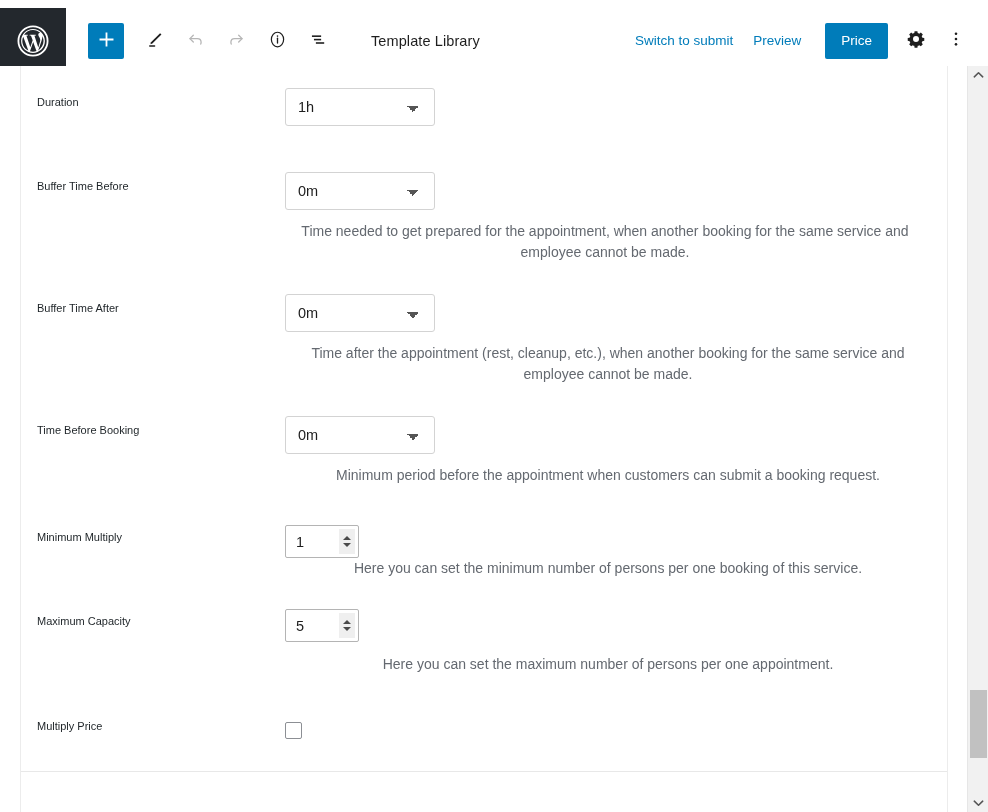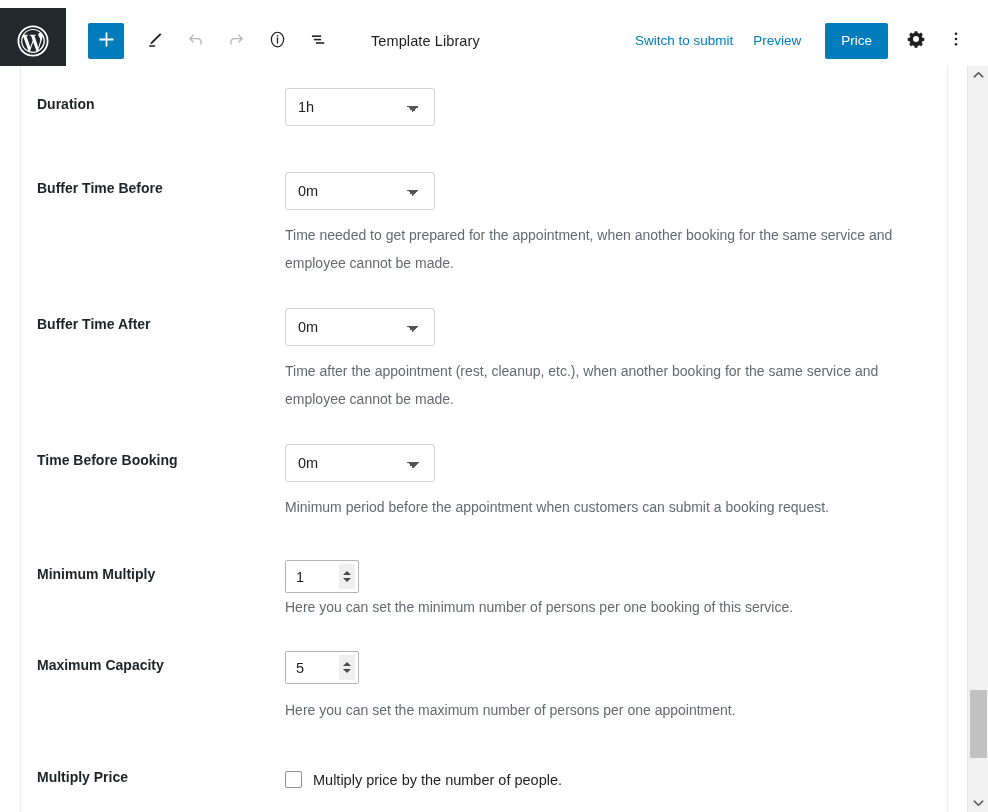--- a/index.html
+++ b/index.html
@@ -125,22 +125,22 @@
   .field-rows { padding: 0; }
 
   .frow {
     display: flex;
     align-items: flex-start;
     padding: 0 16px;
   }
   .frow .flabel {
     width: 248px;
     flex: 0 0 248px;
-    font-size: 14px;
-    font-weight: bold;
+    font-size: 11px;
+    font-weight: normal;
     color: #1d2327;
     padding-top: 8px;
   }
   .frow .fctl {
     flex: 1 1 auto;
     min-width: 0;
   }
 
   select.wpselect {
     -webkit-appearance: none;
@@ -163,23 +163,24 @@
     font-size: 14.5px;
     font-family: "Liberation Sans", sans-serif;
     color: #1e1e1e;
     cursor: pointer;
     outline: none;
   }
 
   .helptext {
     font-size: 14px;
     color: #646970;
-    line-height: 28px;
+    line-height: 21px;
     max-width: 640px;
     margin-top: 11px;
+    text-align: center;
   }
 
   .numwrap {
     position: relative;
     width: 74px;
     height: 33px;
   }
   input.numfield {
     width: 74px;
     height: 33px;
@@ -448,21 +449,20 @@
           </div>
           <div class="helptext" style="margin-top:12px;max-width:680px;">Here you can set the maximum number of persons per one appointment.</div>
         </div>
       </div>
 
       <div class="frow" style="padding-top:41px;padding-bottom:32px;">
         <div class="flabel" style="padding-top:4px;">Multiply Price</div>
         <div class="fctl">
           <div class="checkrow">
             <span class="cbox"></span>
-            <span class="cblabel">Multiply price by the number of people.</span>
           </div>
         </div>
       </div>
 
     </div>
 
     <div class="section-sep"></div>
 
     <div class="accordion">
       

